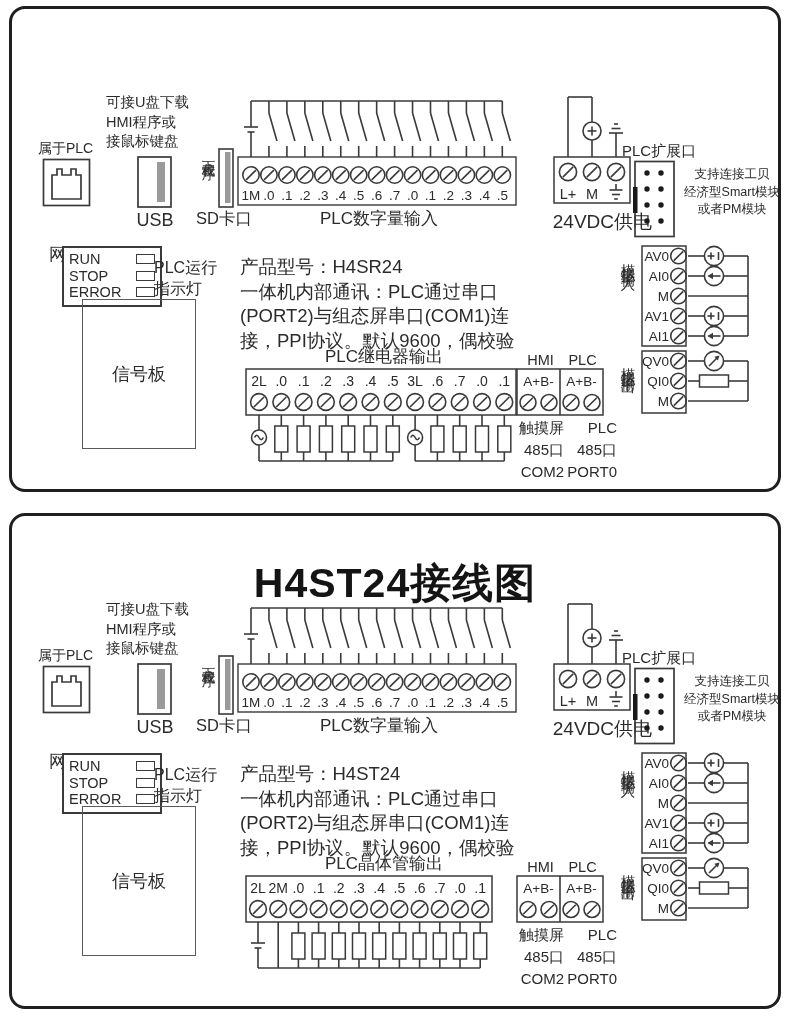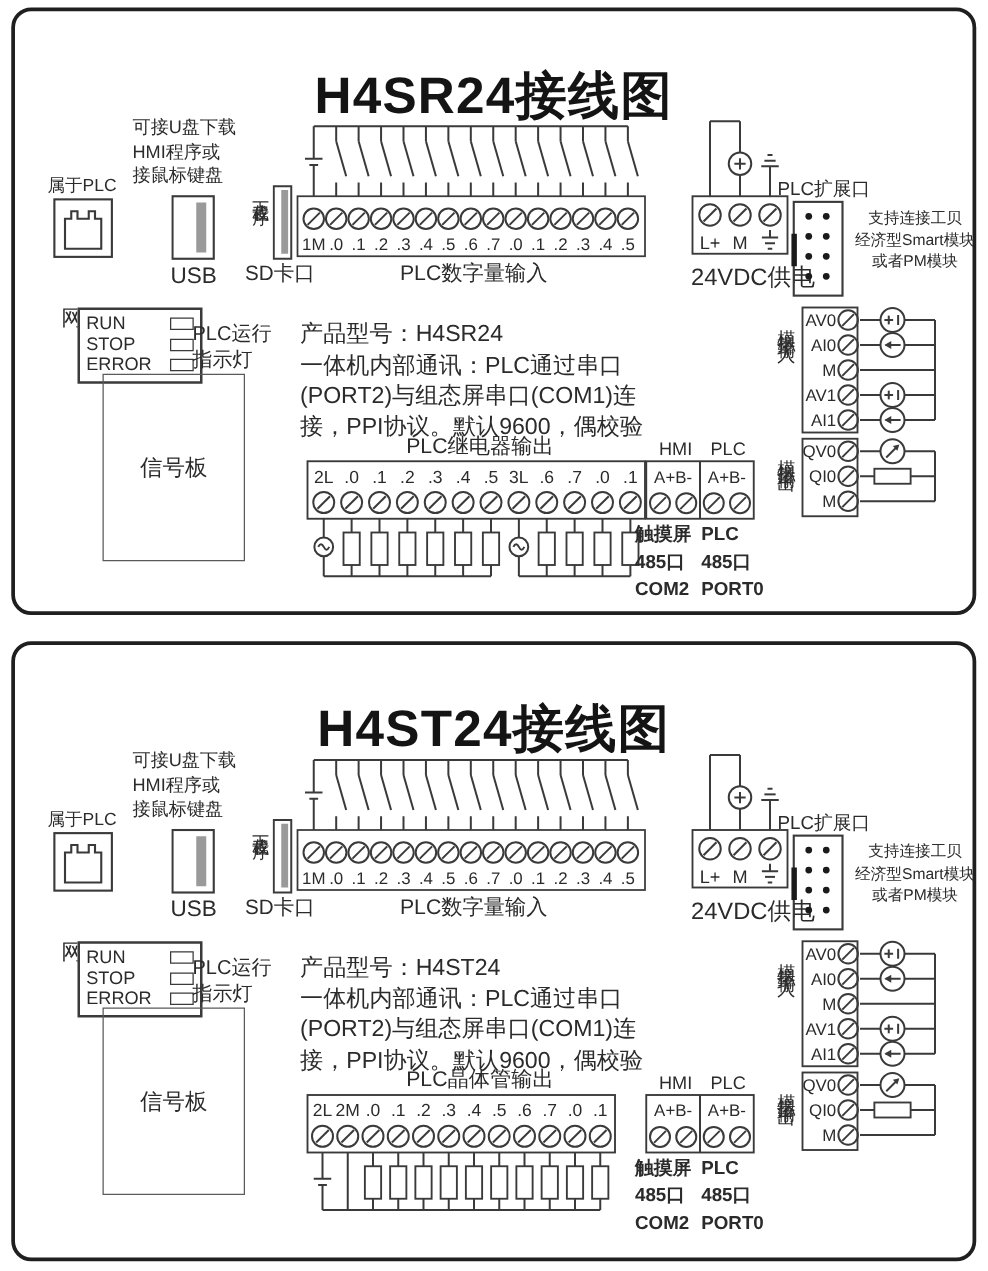--- a/index.html
+++ b/index.html
@@ -27,21 +27,21 @@
   .exp-note{left:658px;top:157px;width:124px;text-align:center;font-size:12.5px;line-height:17.5px;}
   .info{left:228px;top:226px;font-size:18.5px;line-height:24.5px;color:#2b2b2b;margin-top:20px;}
   .leds{left:50px;top:237px;width:86px;border:2px solid #3a3a3a;padding:3px 5px 4px 5px;background:#fff;}
   .led-row{display:flex;justify-content:space-between;align-items:center;font-size:14.5px;line-height:16.5px;color:#2b2b2b;}
   .led{width:17px;height:8px;border:1.7px solid #3a3a3a;display:inline-block;}
   .leds-label{left:142px;top:248px;font-size:16px;line-height:21px;}
   .signal{left:70px;top:290px;width:112px;height:148px;border:1.7px solid #5a5a5a;display:flex;align-items:center;justify-content:center;font-size:18px;}
   .out-title{left:236px;top:336px;width:272px;text-align:center;font-size:17px;}
   .comm-h{top:343px;width:43px;text-align:center;font-size:14.5px;}
   .comm-h1{left:507px;} .comm-h2{left:549px;}
-  .comm-col{top:408px;width:56px;text-align:left;font-size:15px;line-height:22px;font-weight:bold;}
+  .comm-col{top:408px;width:56px;text-align:right;font-size:15px;line-height:22px;}
   .comm-col1{left:496px;} .comm-col2{left:549px;}
   .ain-side{left:606px;top:243px;writing-mode:vertical-rl;font-size:14.5px;letter-spacing:3px;}
   .aout-side{left:606px;top:347px;writing-mode:vertical-rl;font-size:14.5px;letter-spacing:3px;}
 </style>
 </head>
 <body>
 
 <div class="stage">
 
   <section class="panel" id="p0">
@@ -317,21 +317,20 @@
           <rect x="687.5" y="366" width="29" height="12" stroke-width="1.5"></rect>
           <line x1="716.5" y1="372" x2="736" y2="372"></line>
           <text x="657" y="396.8" font-size="13.5" text-anchor="end" fill="#2b2b2b" stroke="none">M</text>
           <circle cx="666.5" cy="392" r="7.8"></circle>
           <line x1="661.82" y1="396.68" x2="671.18" y2="387.32"></line>
           <line x1="676" y1="392" x2="736" y2="392"></line>
           <line x1="736" y1="352" x2="736" y2="392"></line>
         </g>
       </svg>
 
-    <h1 class="abs title">H4SR24接线图</h1>
 
     <div class="abs net-top">属于PLC</div>
     <svg class="abs net-icon" width="50" height="50">
       <g stroke="#3a3a3a" fill="none" stroke-width="1.7">
         <rect x="1.5" y="1.5" width="46" height="46"></rect>
         <path d="M10 41 V17 H15 V11 H20 V17 H29 V11 H34 V17 H39 V41 Z"></path>
       </g>
     </svg>
     <div class="abs net-bottom">网口</div>
 

